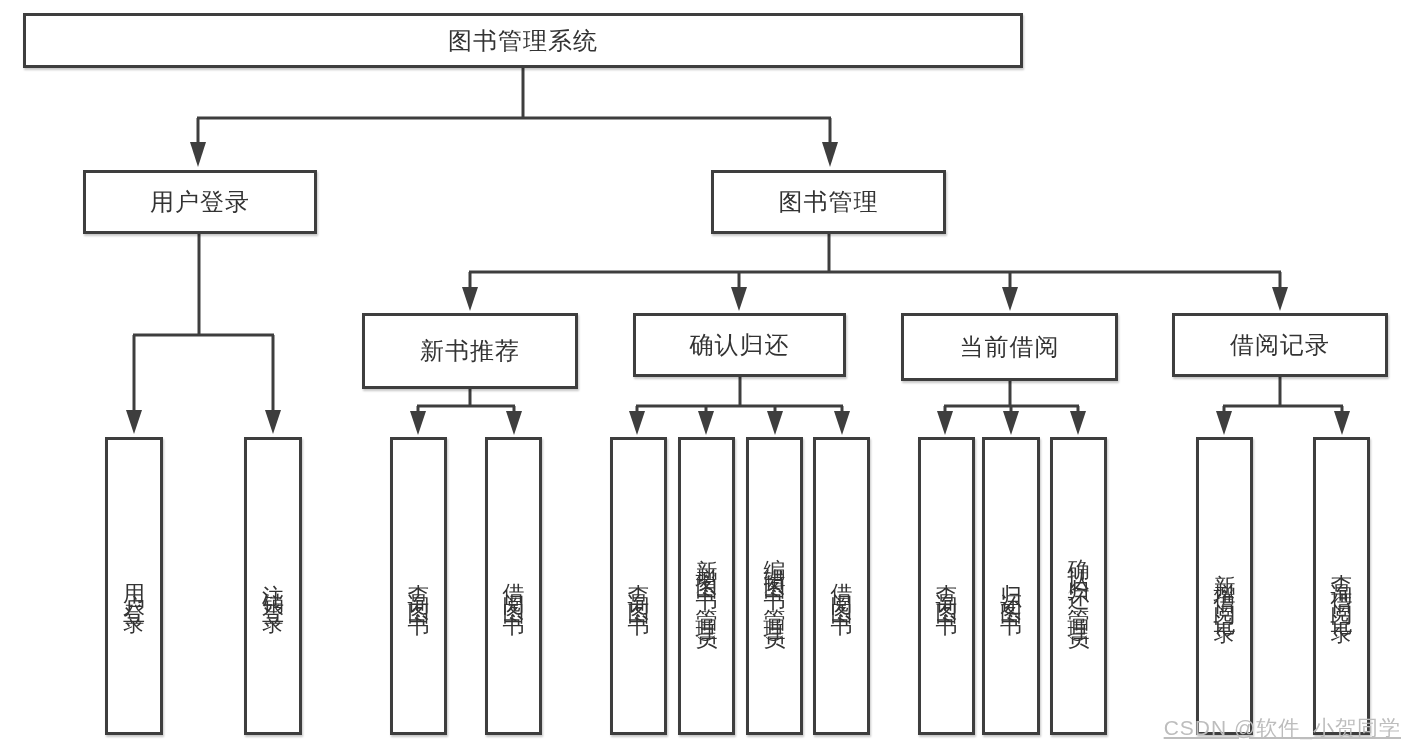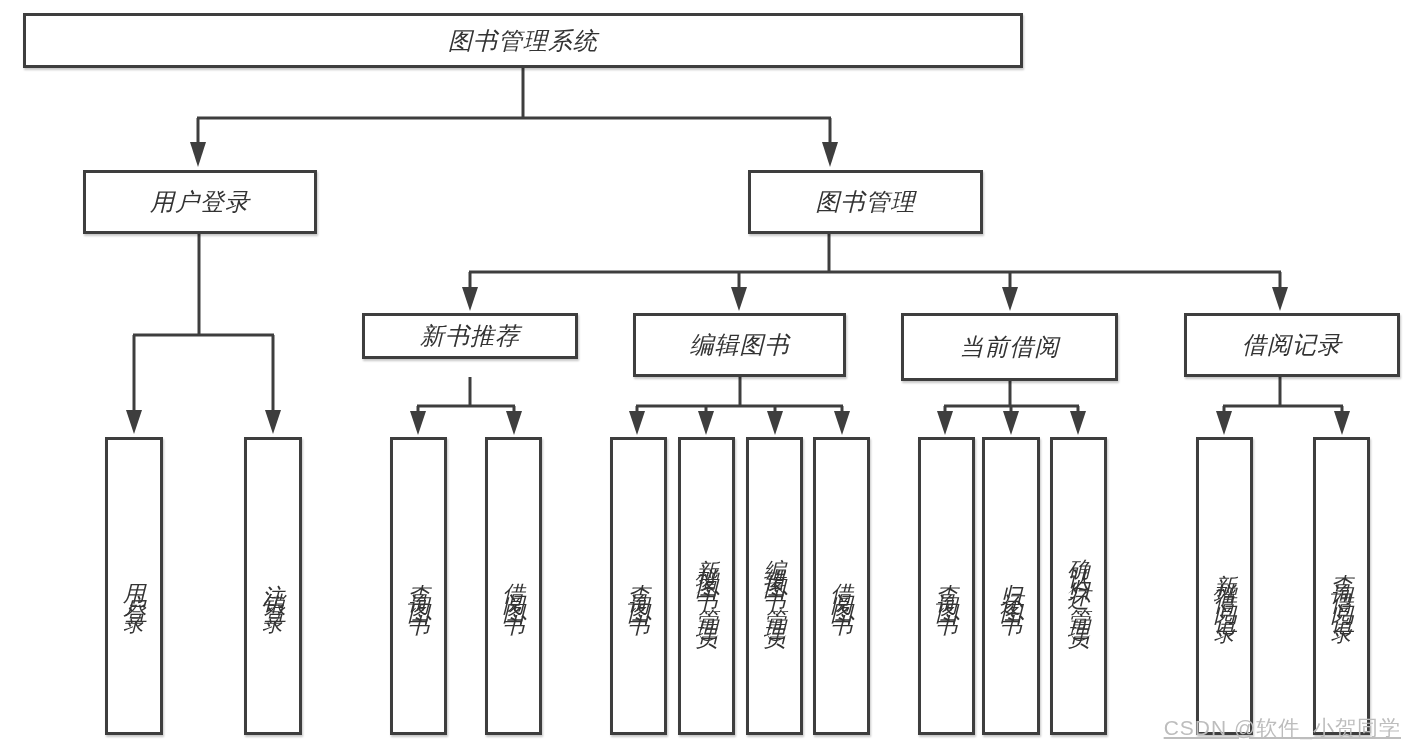--- a/index.html
+++ b/index.html
@@ -17,21 +17,20 @@
   }
   #connectors{position:absolute;left:0;top:0;width:1405px;height:747px;}
   #connectors line{stroke:var(--line);stroke-width:3;}
   #connectors polygon{fill:var(--line);}
   .node{
     position:absolute;background:#fff;
     border:3px solid var(--box-border);
     box-sizing:border-box;
     display:flex;align-items:center;justify-content:center;
     box-shadow:1px 2px 2px rgba(0,0,0,0.22);
-    font-style:italic;
   }
   .h-label{
     font-size:24px;color:var(--text);letter-spacing:1px;white-space:nowrap;
   }
   .v-label{
     writing-mode:vertical-rl;text-orientation:mixed;
     font-size:22px;color:var(--text);letter-spacing:10px;line-height:1;
     white-space:nowrap;
   }
   #watermark{
@@ -104,34 +103,34 @@
   <polygon points="1334,411 1350,411 1342,435"></polygon>
 </svg>
 
 <div class="node" style="left:23px;top:13px;width:1000px;height:55px;">
   <span class="h-label">图书管理系统</span>
 </div>
 
 <div class="node" style="left:83px;top:170px;width:234px;height:64px;">
   <span class="h-label">用户登录</span>
 </div>
-<div class="node" style="left:748px;top:170px;width:235px;height:64px;">
+<div class="node" style="left:711px;top:170px;width:235px;height:64px;">
   <span class="h-label">图书管理</span>
 </div>
 
-<div class="node" style="left:362px;top:313px;width:216px;height:46px;">
+<div class="node" style="left:362px;top:313px;width:216px;height:76px;">
   <span class="h-label">新书推荐</span>
 </div>
 <div class="node" style="left:633px;top:313px;width:213px;height:64px;">
-  <span class="h-label">编辑图书</span>
+  <span class="h-label">确认归还</span>
 </div>
 <div class="node" style="left:901px;top:313px;width:217px;height:68px;">
   <span class="h-label">当前借阅</span>
 </div>
-<div class="node" style="left:1172px;top:313px;width:216px;height:64px;margin-left:12px;">
+<div class="node" style="left:1172px;top:313px;width:216px;height:64px;">
   <span class="h-label">借阅记录</span>
 </div>
 
 <div class="node" style="left:105px;top:437px;width:58px;height:298px;">
   <span class="v-label">用户登录</span>
 </div>
 <div class="node" style="left:244px;top:437px;width:58px;height:298px;">
   <span class="v-label">注销登录</span>
 </div>
 

